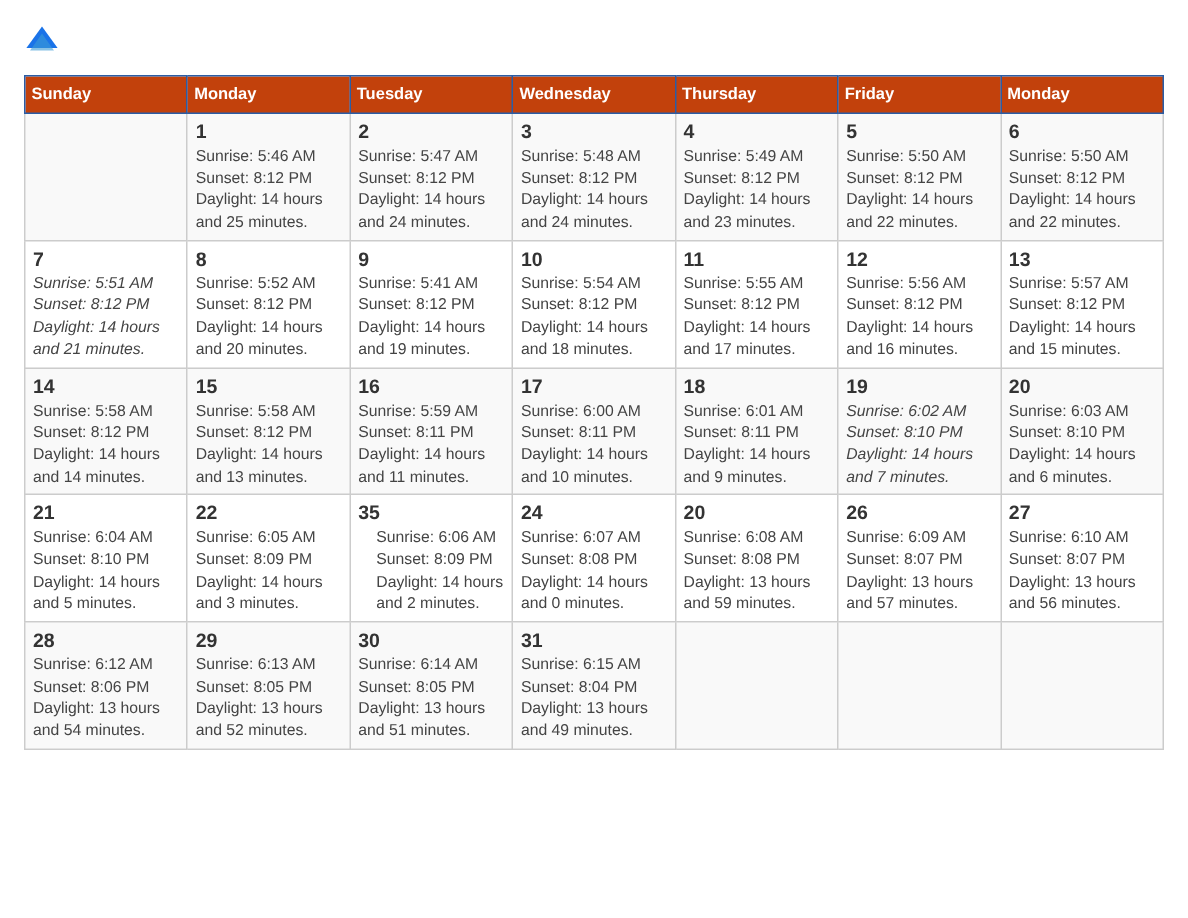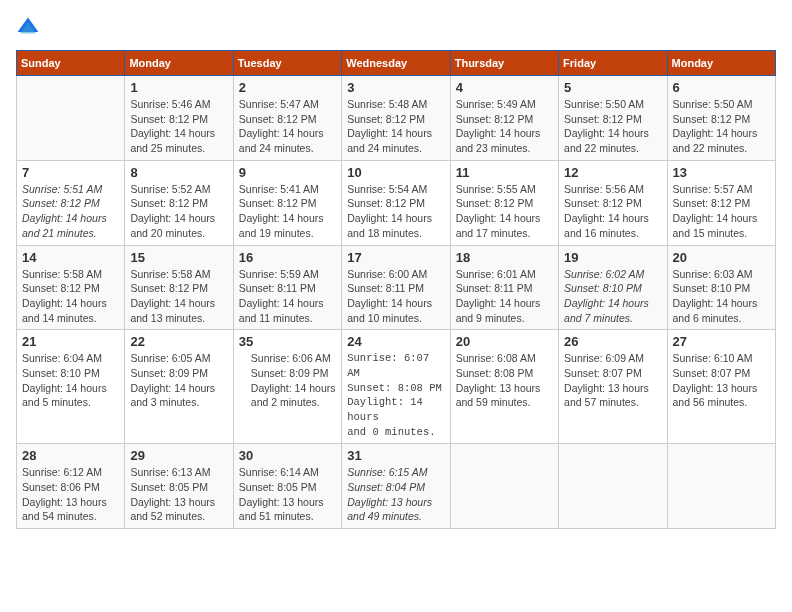--- a/index.html
+++ b/index.html
@@ -277,21 +277,21 @@
         </td>
         <td>
           <span class="day-number">35</span>
           <div class="day-info" style="white-space: pre-line; margin-left: 12px;">Sunrise: 6:06 AM
 Sunset: 8:09 PM
 Daylight: 14 hours
 and 2 minutes.</div>
         </td>
         <td>
           <span class="day-number">24</span>
-          <div class="day-info" style="white-space: pre-line; font-family: Liberation Mono, monospace;">Sunrise: 6:07 AM
+          <div class="day-info" style="white-space: pre-line;">Sunrise: 6:07 AM
 Sunset: 8:08 PM
 Daylight: 14 hours
 and 0 minutes.</div>
         </td>
         <td>
           <span class="day-number">20</span>
           <div class="day-info" style="white-space: pre-line;">Sunrise: 6:08 AM
 Sunset: 8:08 PM
 Daylight: 13 hours
 and 59 minutes.</div>
@@ -328,21 +328,21 @@
         </td>
         <td>
           <span class="day-number">30</span>
           <div class="day-info" style="white-space: pre-line;">Sunrise: 6:14 AM
 Sunset: 8:05 PM
 Daylight: 13 hours
 and 51 minutes.</div>
         </td>
         <td>
           <span class="day-number">31</span>
-          <div class="day-info" style="white-space: pre-line; font-style: italic;">Sunrise: 6:15 AM
+          <div class="day-info" style="white-space: pre-line;">Sunrise: 6:15 AM
 Sunset: 8:04 PM
 Daylight: 13 hours
 and 49 minutes.</div>
         </td>
         <td class="empty"></td>
         <td class="empty"></td>
         <td class="empty"></td>
       </tr>
     </tbody>
 </table>

